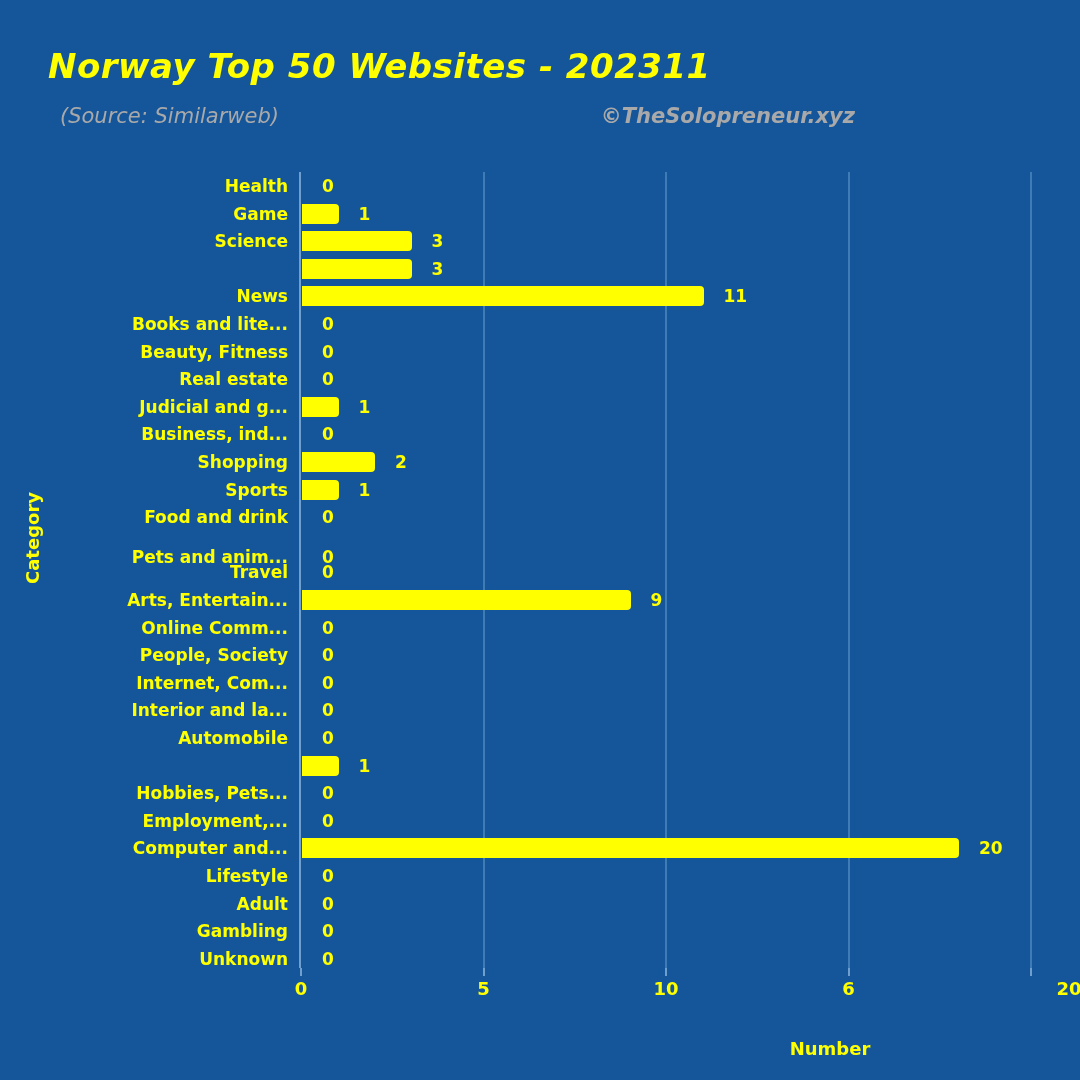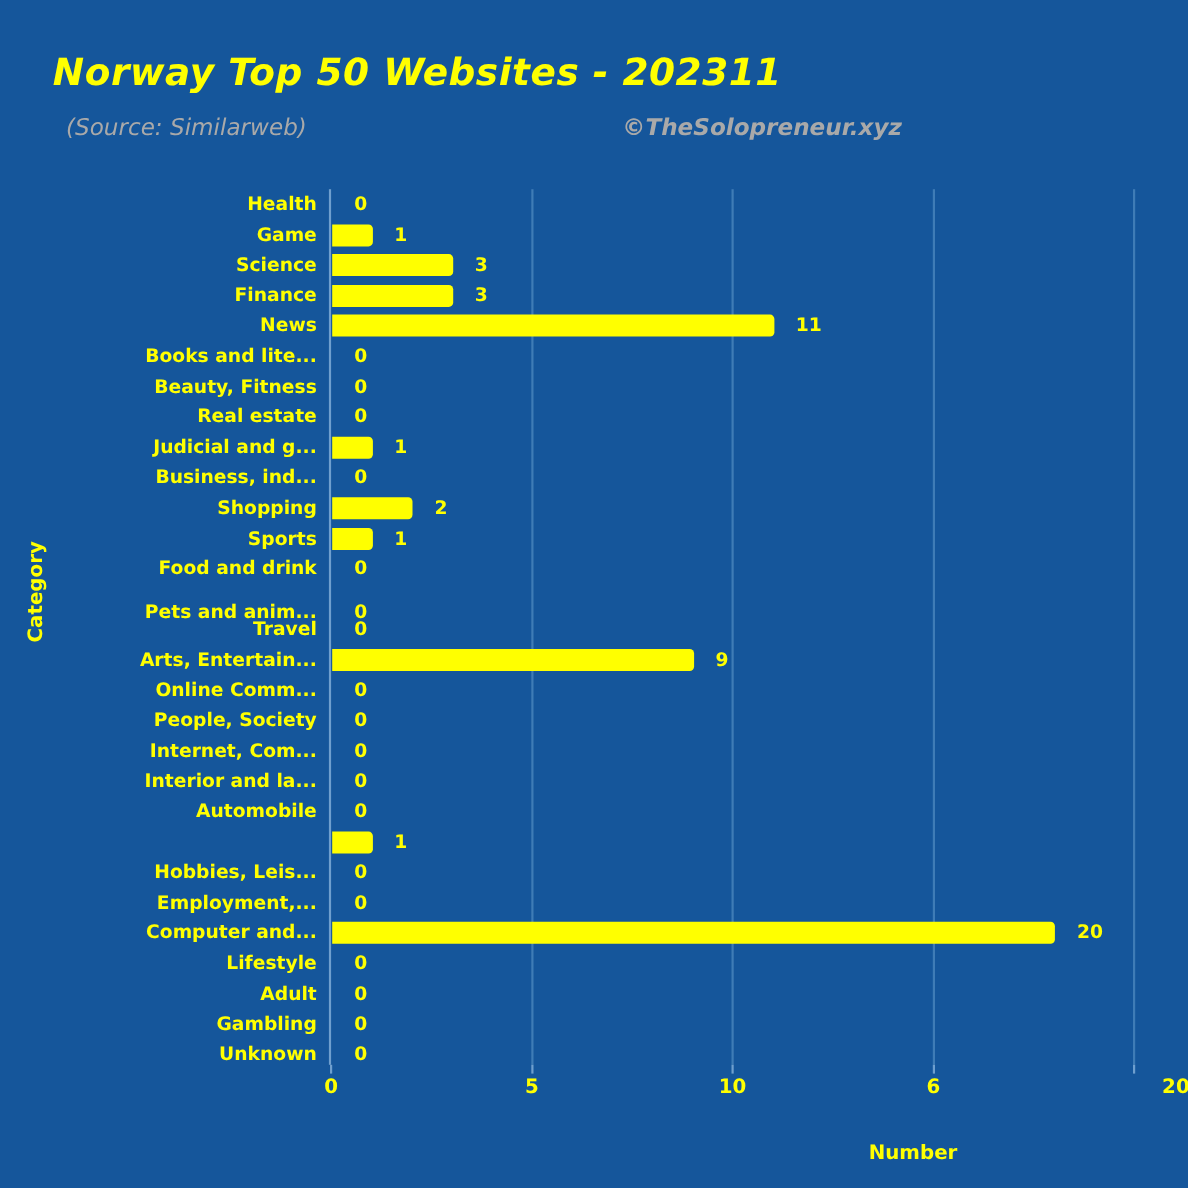--- a/index.html
+++ b/index.html
@@ -14,20 +14,21 @@
     overflow: hidden;
     position: relative;
   }
 
   
   #header {
     position: absolute;
     left: 0; top: 0;
     width: 868px;
     height: 160px;
+    padding-left: 35px;
   }
   #chart-title {
     position: absolute;
     left: 48px;
     top: 46px;
     font-size: 34px;
     font-weight: bold;
     font-style: italic;
     color: #ffff00;
     letter-spacing: 0.5px;
@@ -187,21 +188,20 @@
       <div class="cat-label">Game</div>
       <div class="bar" style="width: 36.5px;"></div>
       <div class="bar-value" style="left: 358.5px;">1</div>
     </div>
     <div class="row" style="top: 227.2px;">
       <div class="cat-label">Science</div>
       <div class="bar" style="width: 109.5px;"></div>
       <div class="bar-value" style="left: 431.5px;">3</div>
     </div>
     <div class="row" style="top: 254.8px;">
-      <div class="cat-label">Finance</div>
       <div class="bar" style="width: 109.5px;"></div>
       <div class="bar-value" style="left: 431.5px;">3</div>
     </div>
     <div class="row" style="top: 282.4px;">
       <div class="cat-label">News</div>
       <div class="bar" style="width: 401.5px;"></div>
       <div class="bar-value" style="left: 723.5px;">11</div>
     </div>
     <div class="row" style="top: 310px;">
       <div class="cat-label">Books and lite...</div>
@@ -269,21 +269,21 @@
     </div>
     <div class="row" style="top: 724px;">
       <div class="cat-label">Automobile</div>
       <div class="bar-value" style="left: 322px;">0</div>
     </div>
     <div class="row" style="top: 751.6px;">
       <div class="bar" style="width: 36.5px;"></div>
       <div class="bar-value" style="left: 358.5px;">1</div>
     </div>
     <div class="row" style="top: 779.2px;">
-      <div class="cat-label">Hobbies, Leis...</div>
+      <div class="cat-label">Hobbies, Pets...</div>
       <div class="bar-value" style="left: 322px;">0</div>
     </div>
     <div class="row" style="top: 806.8px;">
       <div class="cat-label">Employment,...</div>
       <div class="bar-value" style="left: 322px;">0</div>
     </div>
     <div class="row" style="top: 834.4px;">
       <div class="cat-label">Computer and...</div>
       <div class="bar" style="width: 657px;"></div>
       <div class="bar-value" style="left: 979px;">20</div>

